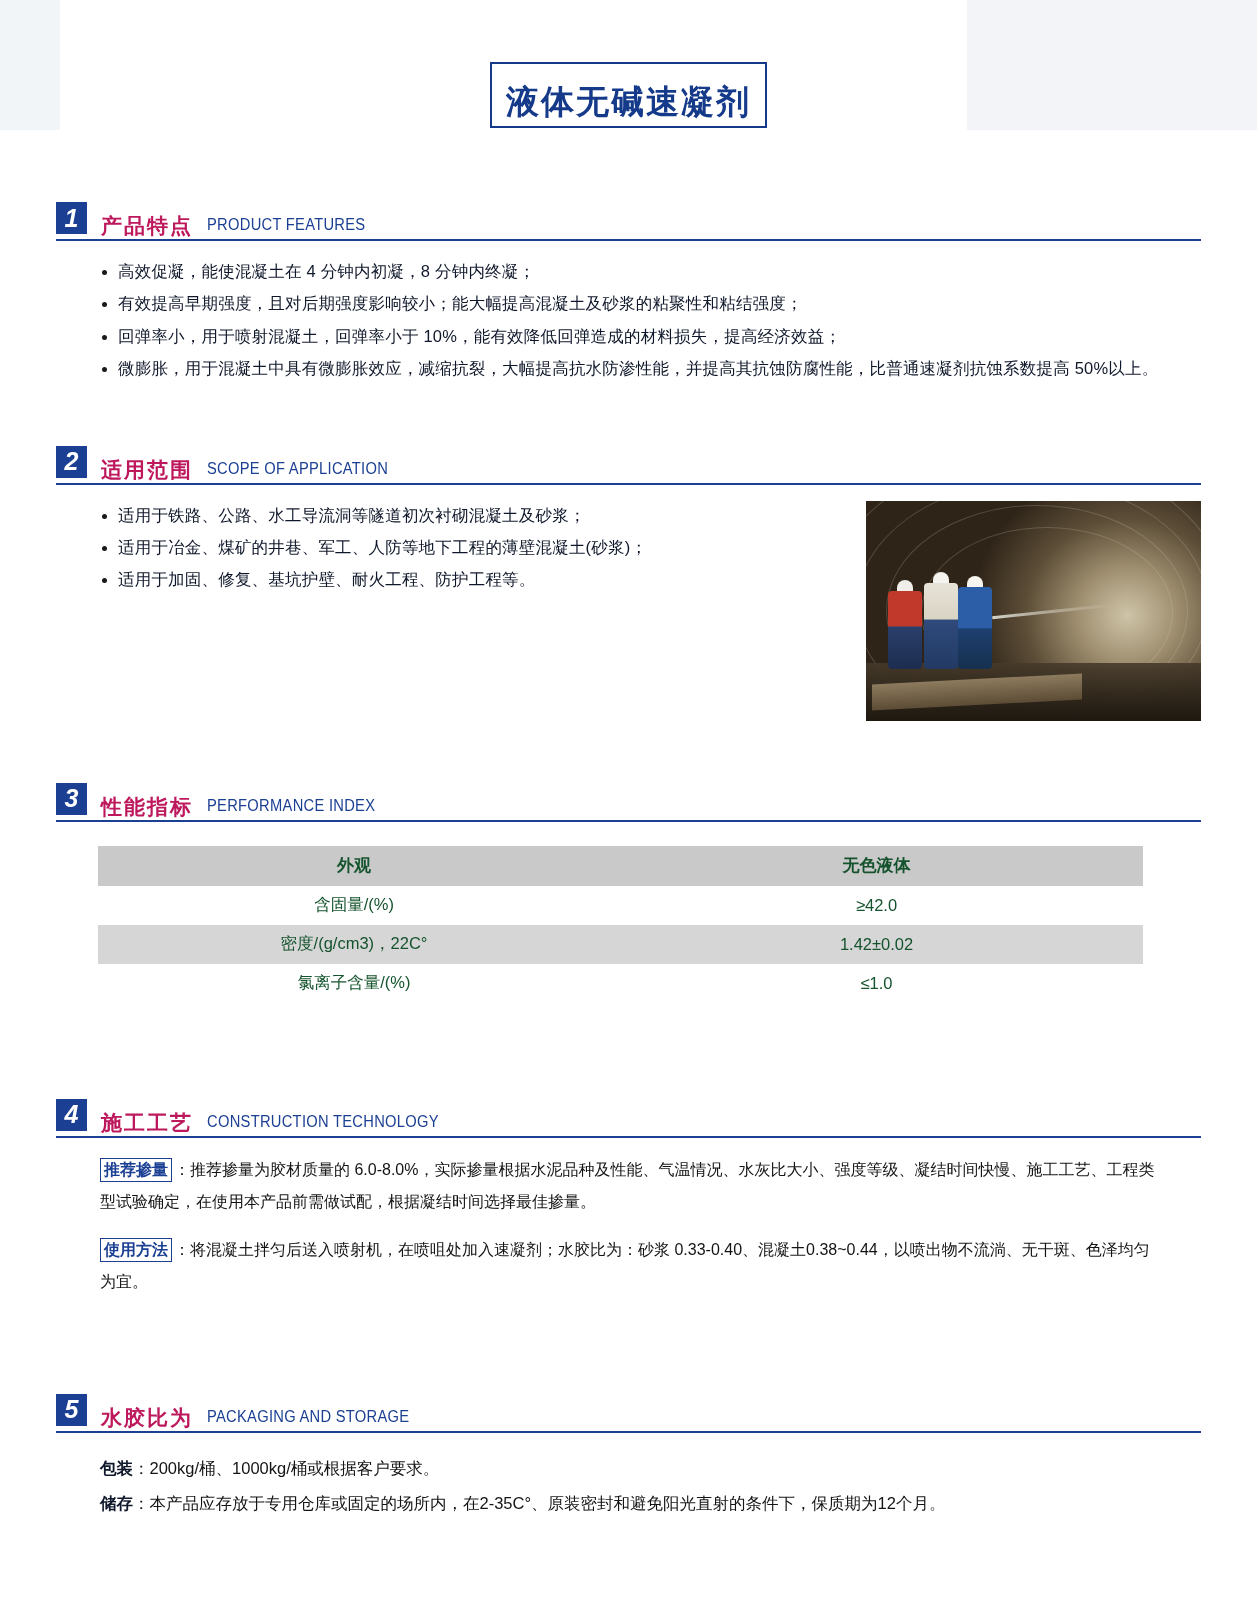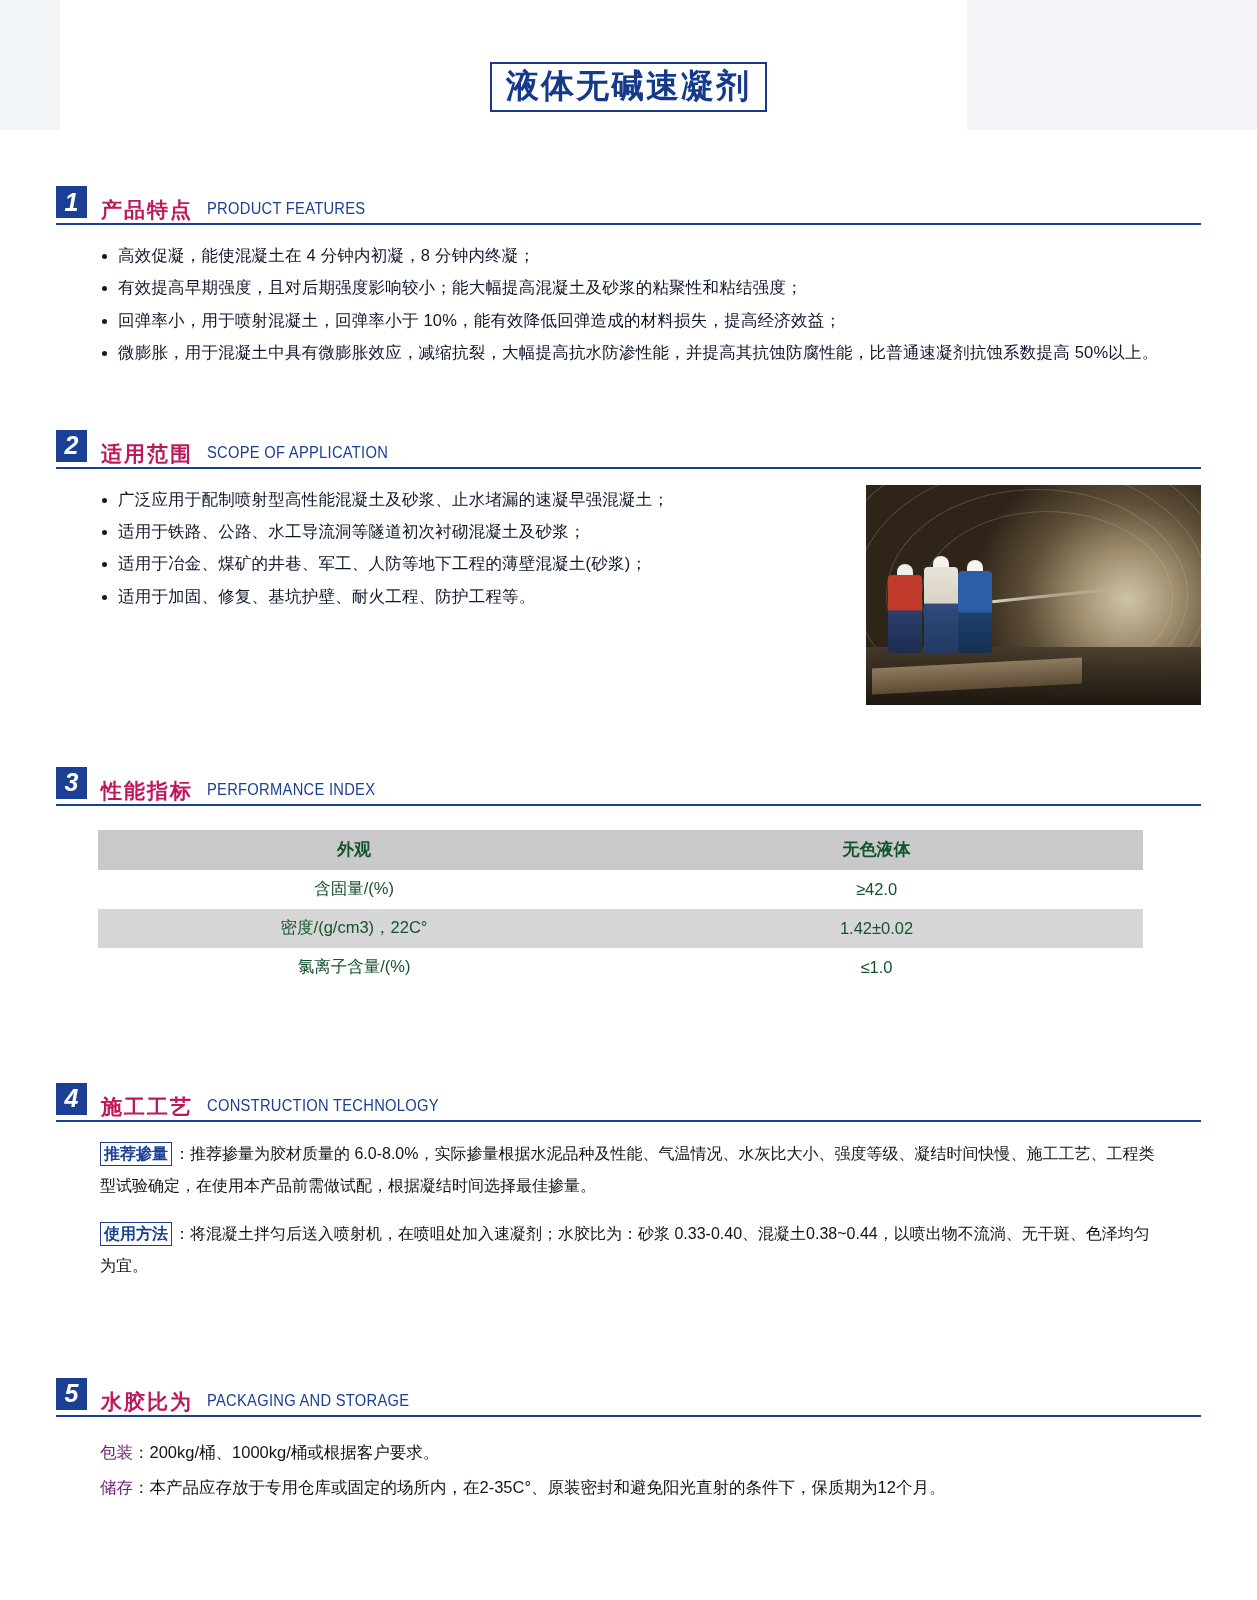--- a/index.html
+++ b/index.html
@@ -38,21 +38,21 @@
     text-align: center;
     padding-top: 62px;
   }
   .doc-title {
     display: inline-block;
     font-size: 33px;
     font-weight: bold;
     letter-spacing: 2px;
     color: #153a8a;
     border: 2px solid #153a8a;
-    padding: 4px 14px 6px 14px;
+    padding: 20px 14px 6px 14px;
     line-height: 1.1;
   }
   .section {
     margin: 0 56px;
     position: relative;
   }
   .sec-head {
     display: flex;
     align-items: flex-end;
     gap: 14px;
@@ -227,22 +227,22 @@
     margin-right: 2px;
     line-height: 1.35;
   }
   .pack-lines {
     margin: 18px 0 0 44px;
     font-size: 16.5px;
     line-height: 2.1;
     color: #141414;
   }
   .pack-lines b {
-    color: #701a75;
-    font-weight: normal;
+    color: #0f172a;
+    font-weight: bold;
   }
 </style>
 </head>
 <body>
 
 <div class="page">
 
   <div class="scan-tint-left"></div>
   <div class="scan-tint-right"></div>
 
@@ -265,21 +265,20 @@
   </div>
 
   <div class="section sec2">
     <div class="sec-head">
       <div class="sec-num">2</div>
       <div class="sec-cn">适用范围</div>
       <div class="sec-en">SCOPE OF APPLICATION</div>
     </div>
     <div class="scope-wrap">
       <ul class="bullets">
-        <li>广泛应用于配制喷射型高性能混凝土及砂浆、止水堵漏的速凝早强混凝土；</li>
         <li>适用于铁路、公路、水工导流洞等隧道初次衬砌混凝土及砂浆；</li>
         <li>适用于冶金、煤矿的井巷、军工、人防等地下工程的薄壁混凝土(砂浆)；</li>
         <li>适用于加固、修复、基坑护壁、耐火工程、防护工程等。</li>
       </ul>
       <div class="photo">
         <div class="tunnel-bg"></div>
         <div class="arc" style="left:-40px; top:-46px; width:400px; height:300px;"></div>
         <div class="arc" style="left:-10px; top:-20px; width:350px; height:250px;"></div>
         <div class="arc" style="left:20px; top:4px; width:300px; height:210px;"></div>
         <div class="arc" style="left:55px; top:26px; width:250px; height:170px;"></div>

